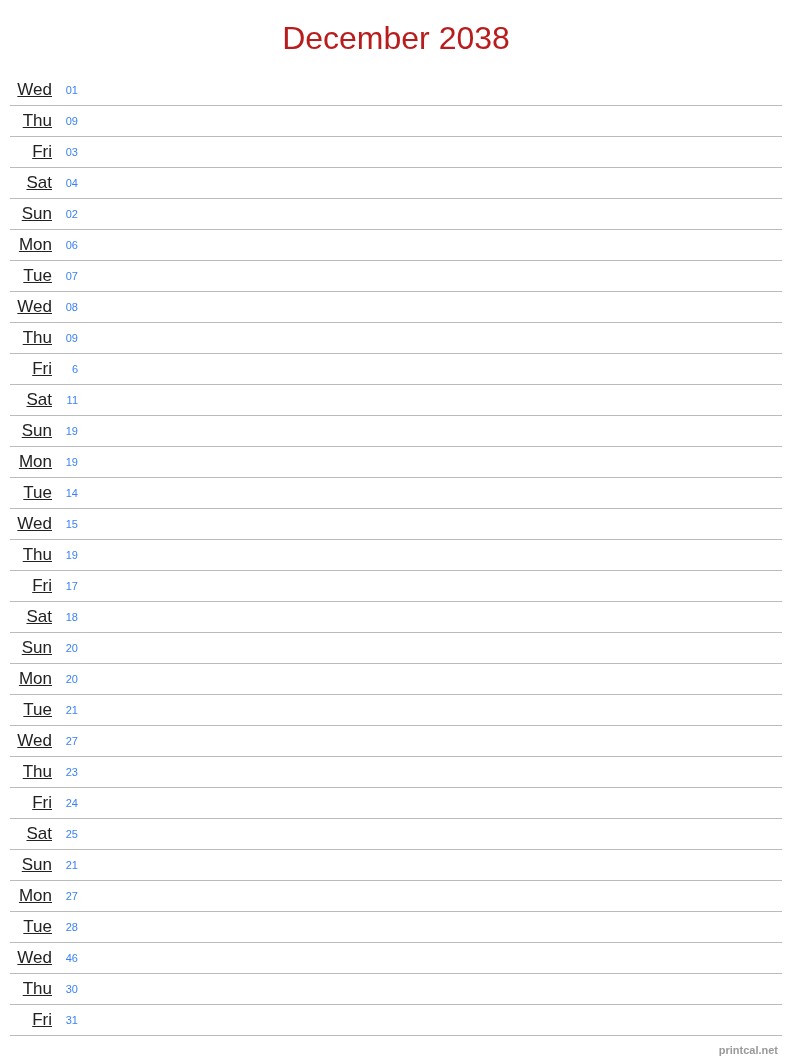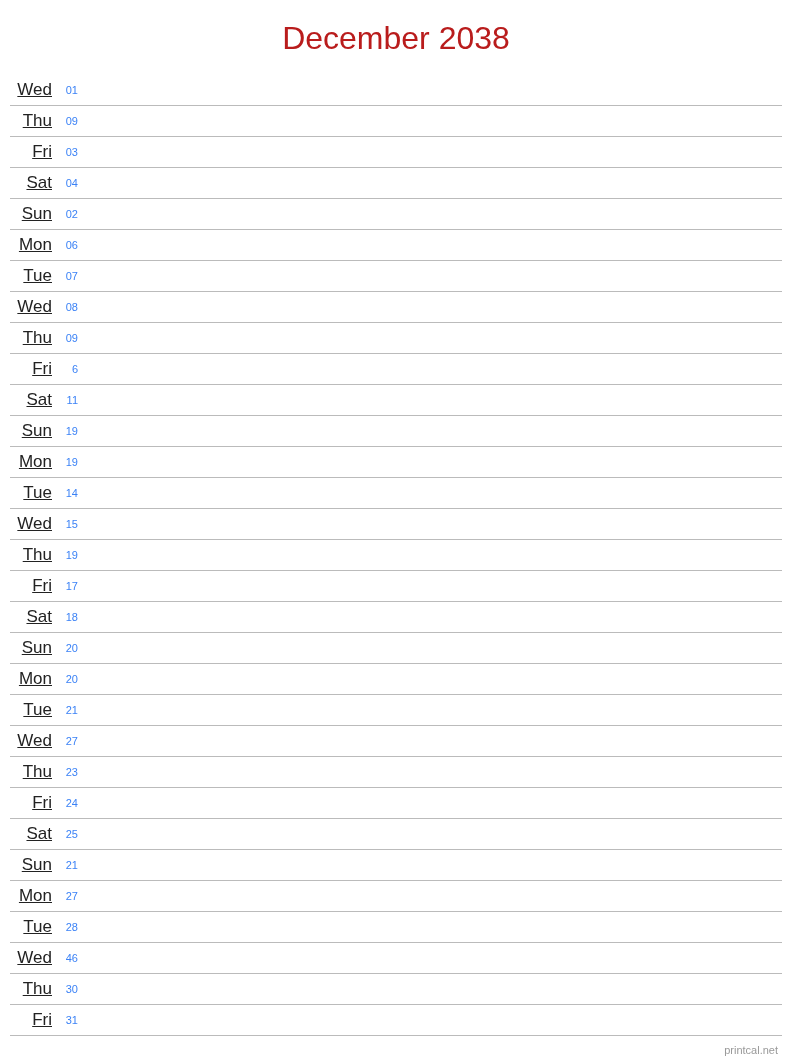--- a/index.html
+++ b/index.html
@@ -54,20 +54,21 @@
       flex: 1;
       height: 1px;
     }
 
     .footer {
       text-align: right;
       font-size: 11px;
       color: #999;
       margin-top: 8px;
       padding-right: 4px;
+      font-weight: bold;
     }
   </style>
 </head>
 <body>
 
 <h1>December 2038</h1>
 
 <div id="calendar-rows">
     <div class="calendar-row">
       <span class="day-name">Wed</span>

